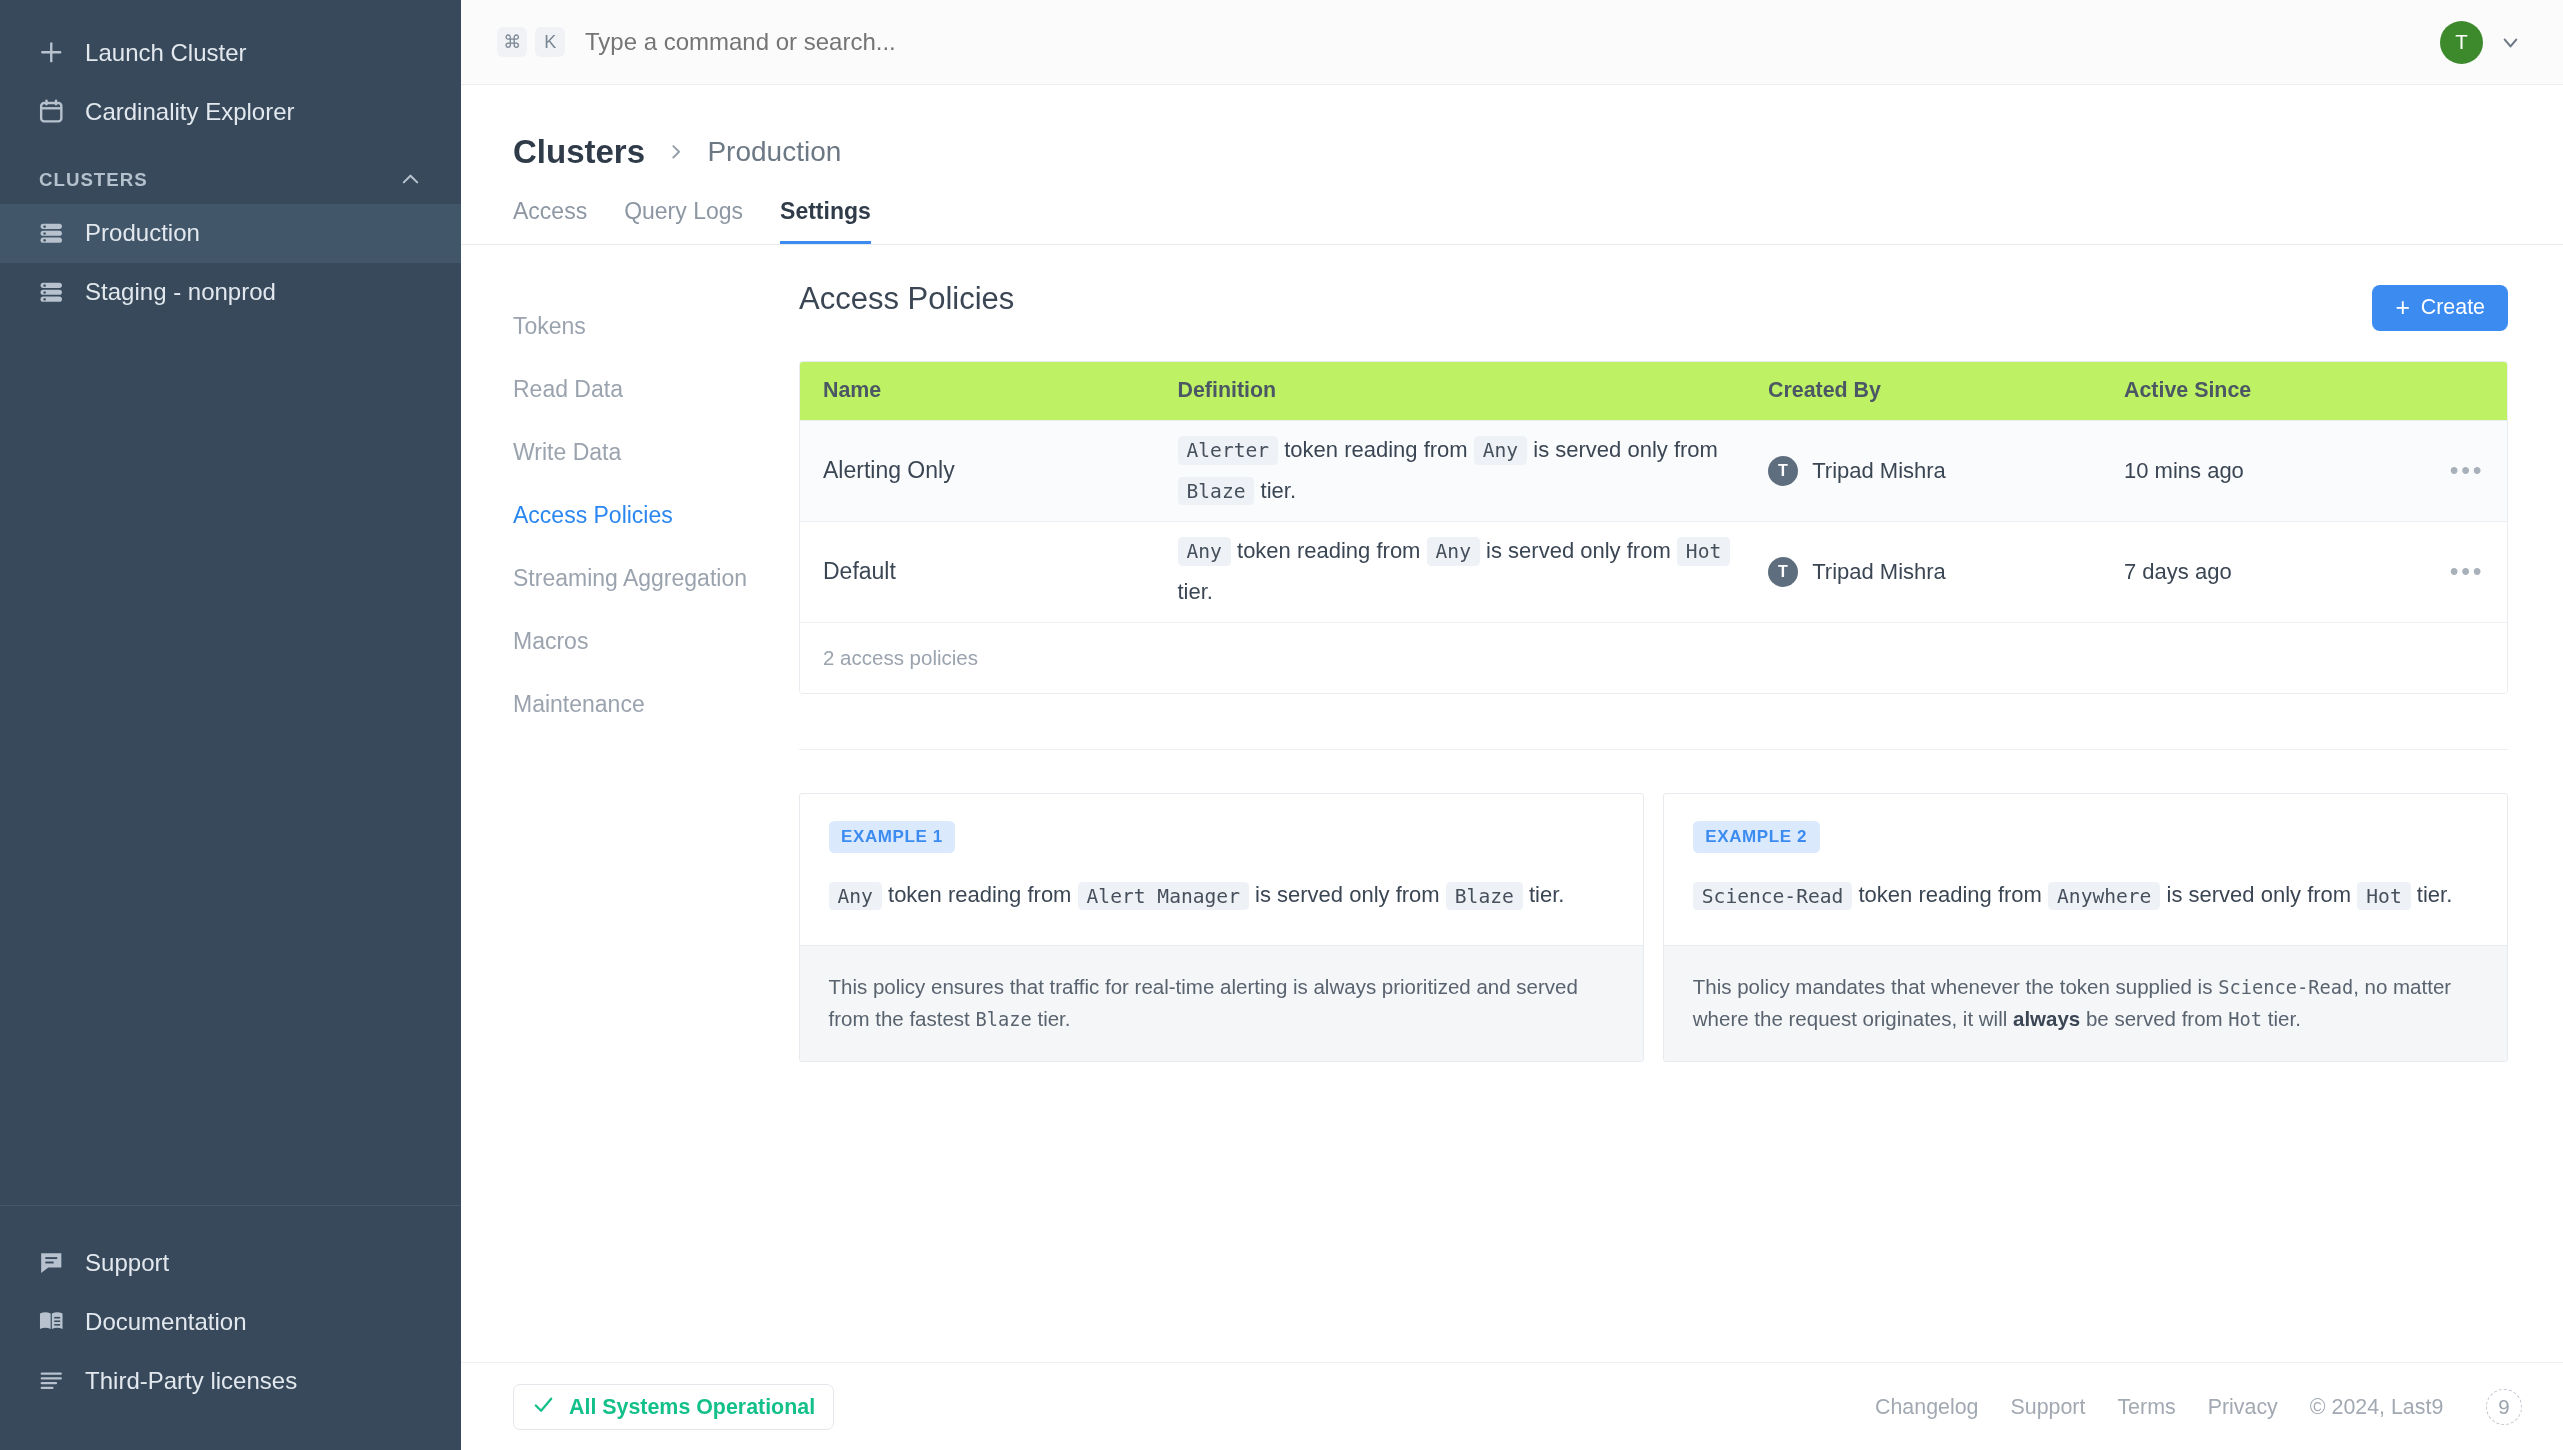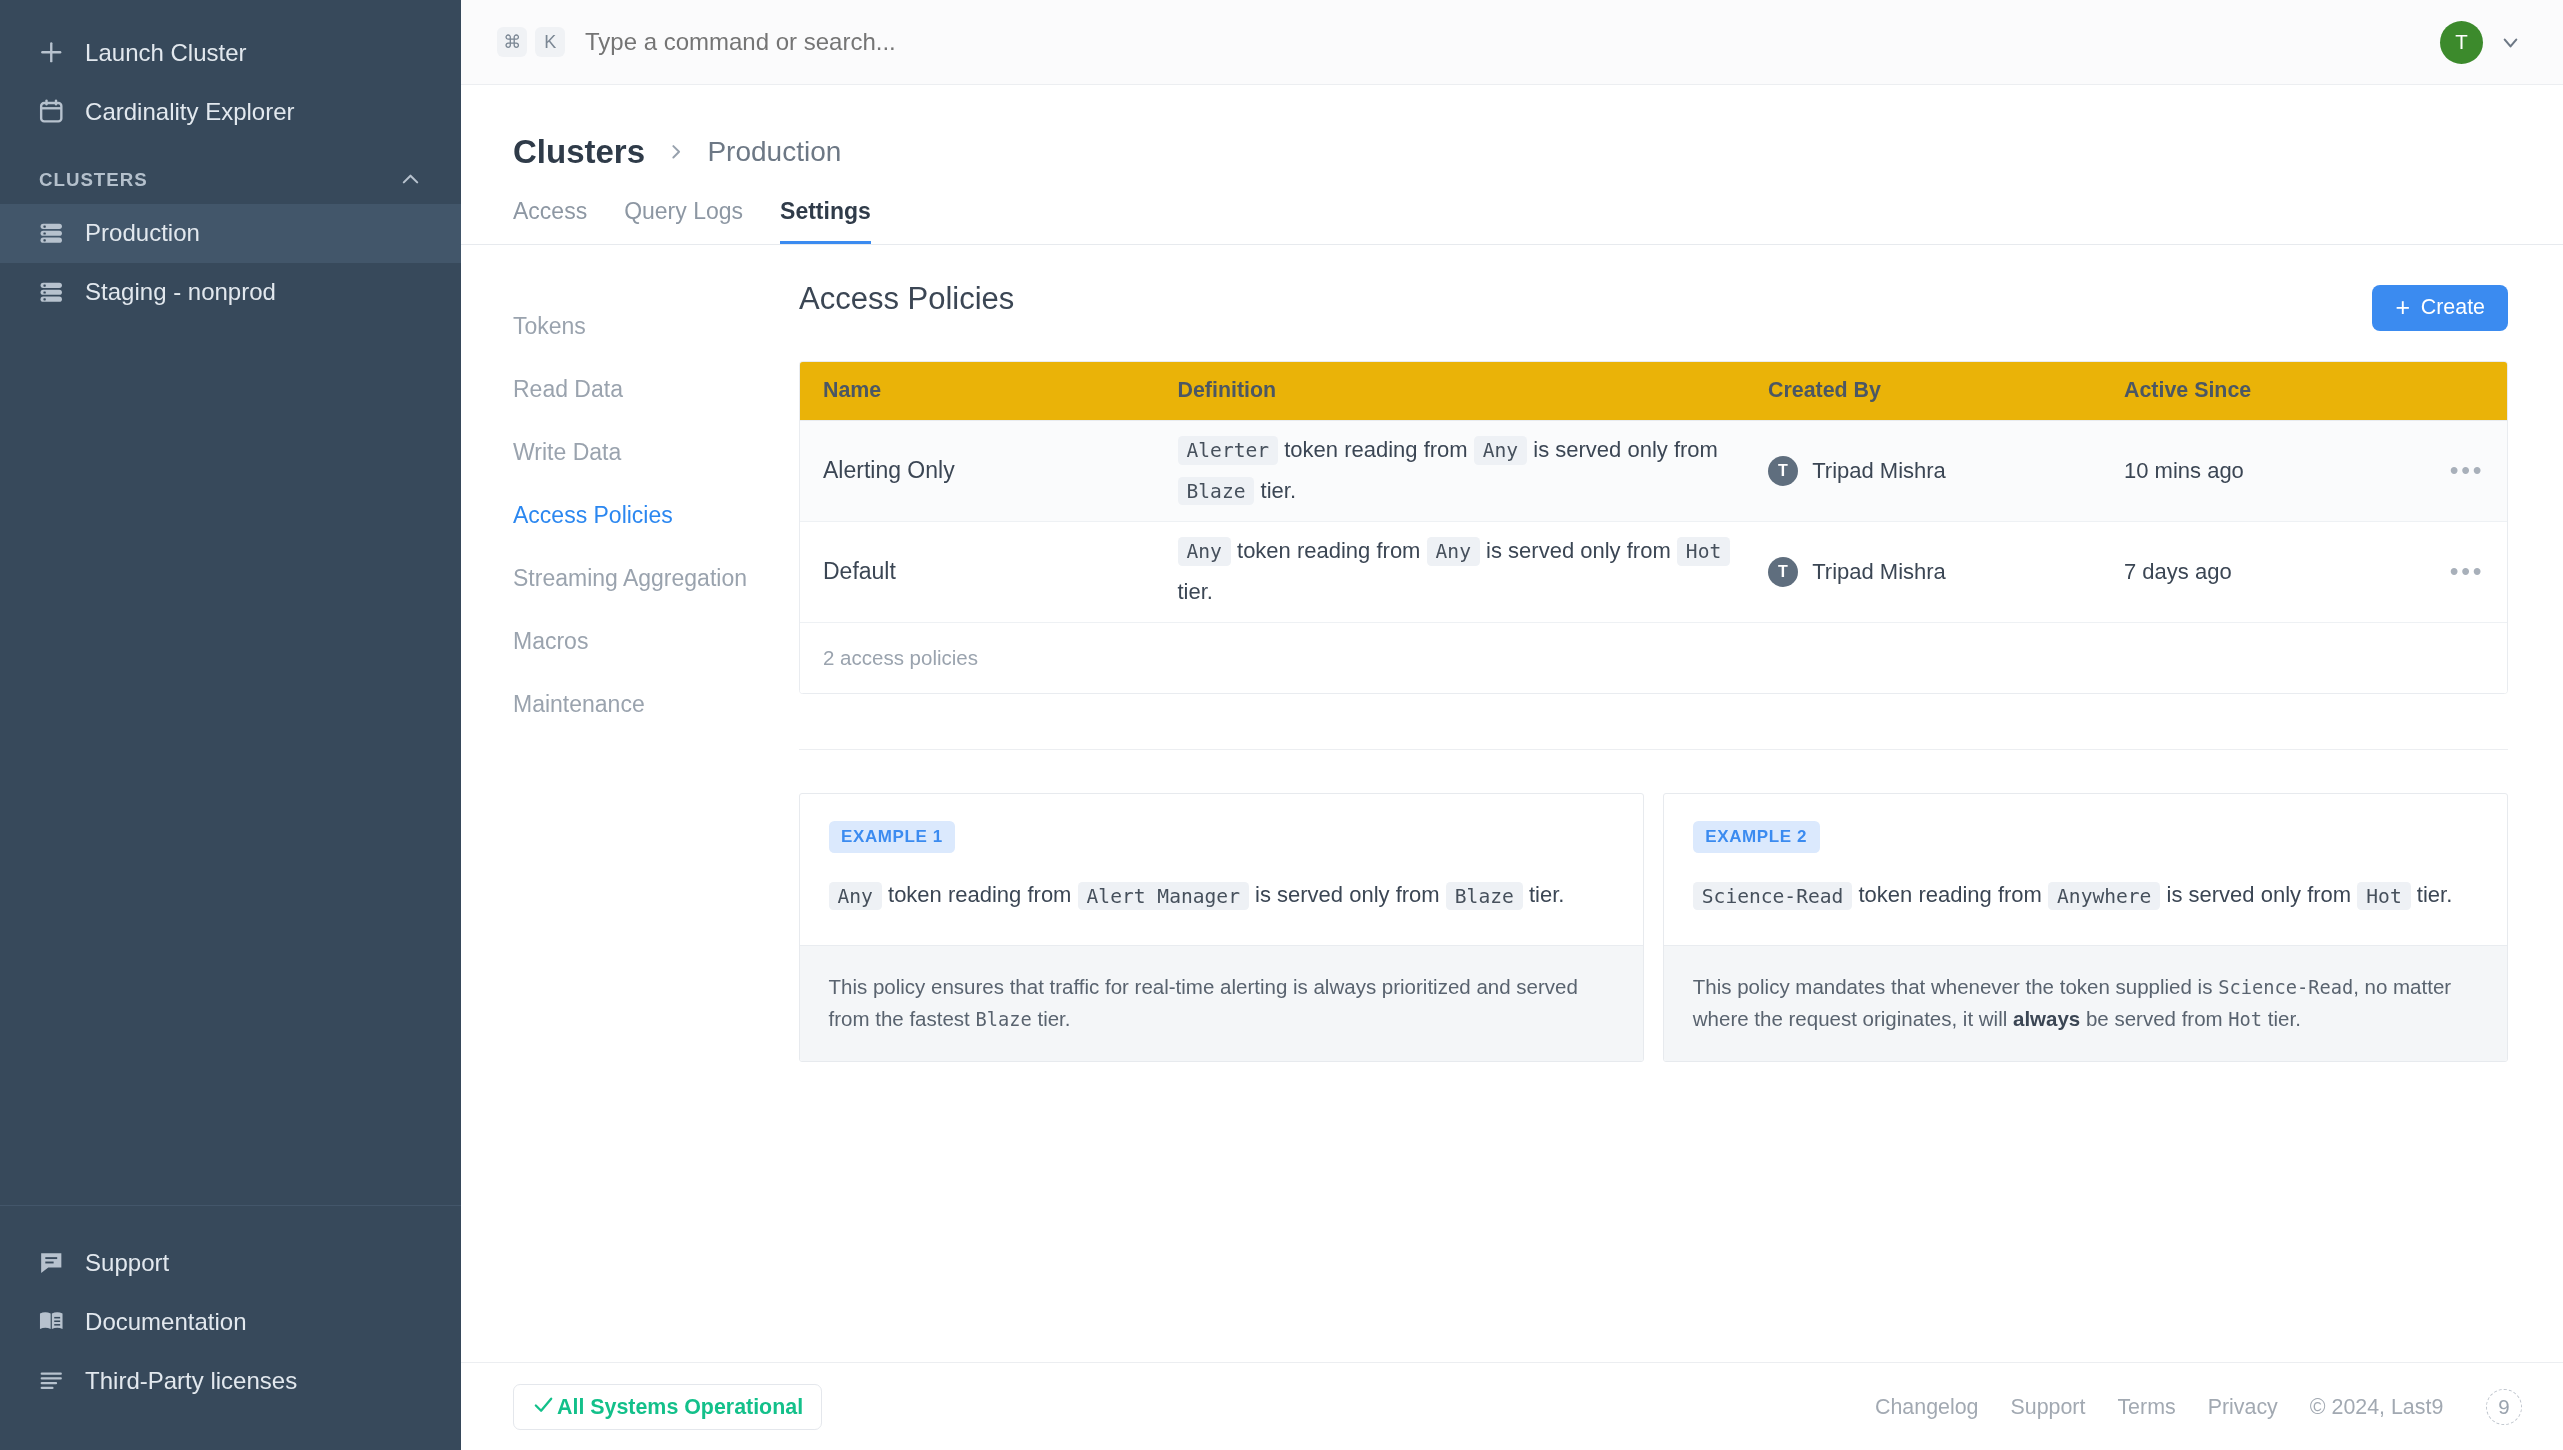--- a/index.html
+++ b/index.html
@@ -110,21 +110,21 @@
     height: 46px; padding: 0 23px;
     font-size: 21.4px; font-family: "Liberation Sans", sans-serif;
     cursor: pointer; margin-top: 3.6px;
   }
   .btn-create .plus { font-size: 25px; line-height: 1; }
 
   
   .tbl { margin-top: 30px; border: 0.9px solid #e9ecf0; border-radius: 3.6px; overflow: hidden; }
   .tbl-row { display: flex; align-items: center; }
   .tbl-head {
-    background: #eab308; border-bottom: 0.9px solid #e9ecf0;
+    background: #bef264; border-bottom: 0.9px solid #e9ecf0;
     height: 59px;
   }
   .th { font-size: 21.4px; font-weight: 700; color: #4b5764; }
   .c-name { flex: 0 0 365px; padding-left: 23px; }
   .c-def  { flex: 1 1 auto; padding-left: 12.5px; min-width: 0; }
   .c-by   { flex: 0 0 356px; }
   .c-since{ flex: 0 0 303px; }
   .c-act  { flex: 0 0 80px; display: flex; justify-content: center; }
 
   .tbl-body-row { min-height: 101px; border-bottom: 0.9px solid #eef1f4; }
@@ -165,21 +165,21 @@
   .ex-desc b { font-weight: 700; color: #3b4654; }
 
   
   .footer {
     height: 89px; flex: 0 0 89px;
     border-top: 0.9px solid #eceef1;
     display: flex; align-items: center; justify-content: space-between;
     padding: 0 41px 0 52px; background:#fff;
   }
   .status-pill {
-    display: flex; align-items: center; gap: 2px;
+    display: flex; align-items: center; gap: 14px;
     border: 0.9px solid #e4e7ec; border-radius: 7.1px;
     height: 46px; padding: 0 18px;
     color: #13c08a; font-size: 21.4px; font-weight: 600;
     cursor: pointer; background:#fff;
   }
   .footer-links { display: flex; align-items: center; gap: 32px; }
   .flink { font-size: 21.4px; color: #a2a9b2; cursor: pointer; }
   .copy { font-size: 21.4px; color: #a2a9b2; }
   .last9 {
     width: 36px; height: 36px; border-radius: 50%;

